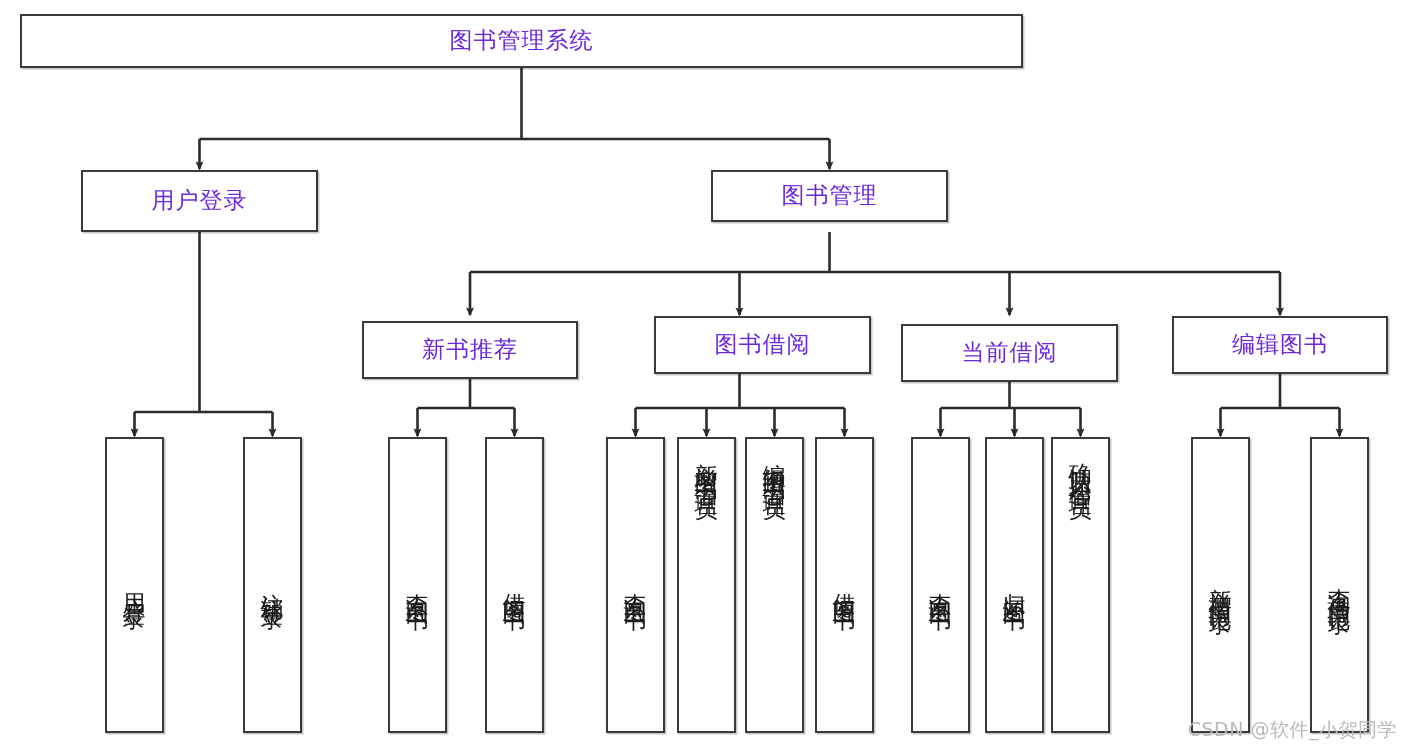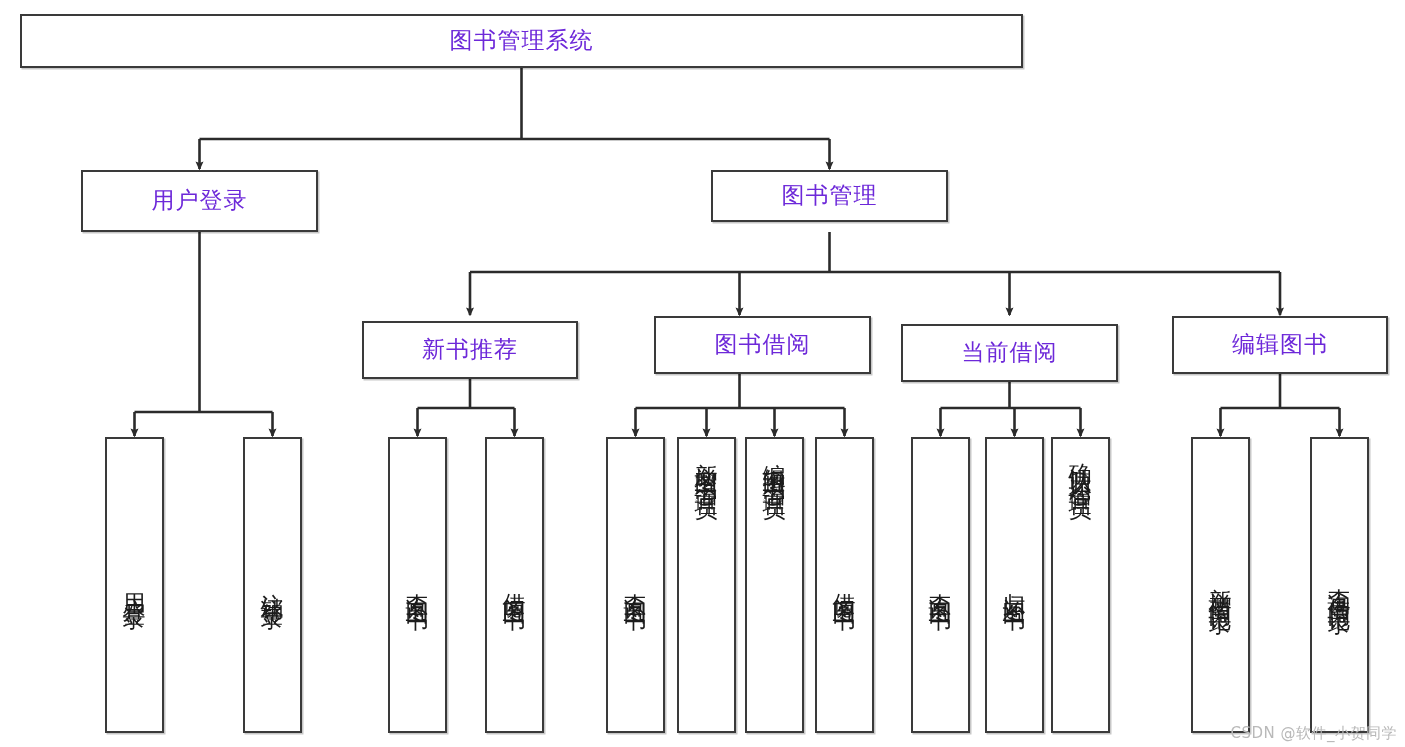--- a/index.html
+++ b/index.html
@@ -59,21 +59,21 @@
     white-space: nowrap;
   }
   .node-box.leaf.centered {
     align-items: center;
     padding-top: 0;
   }
   #watermark {
     position: absolute;
     right: 8px;
     bottom: 4px;
-    font-size: 15px;
+    font-size: 19px;
     color: #b9b9b9;
     letter-spacing: 0.5px;
     white-space: nowrap;
     pointer-events: none;
   }
 </style>
 </head>
 <body>
 
 <div id="diagram-root">

